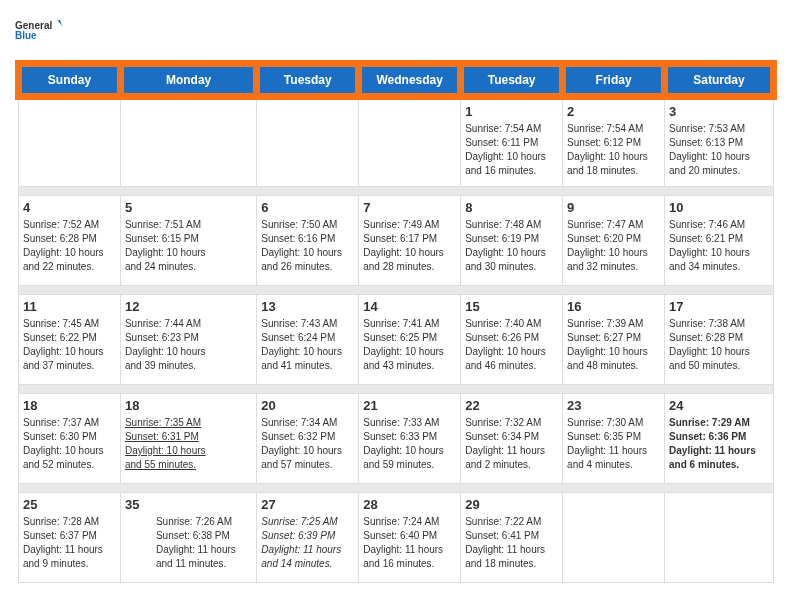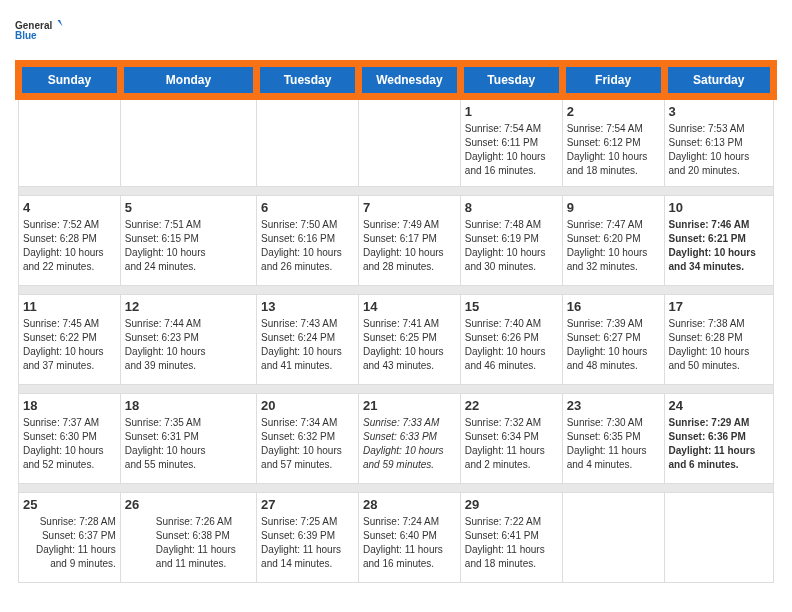--- a/index.html
+++ b/index.html
@@ -179,21 +179,21 @@
         </td>
         <td>
           <span class="day-num">9</span>
           <div class="day-info" style="white-space: pre-line;">Sunrise: 7:47 AM
 Sunset: 6:20 PM
 Daylight: 10 hours
 and 32 minutes.</div>
         </td>
         <td>
           <span class="day-num">10</span>
-          <div class="day-info" style="white-space: pre-line; font-weight: bold;">Sunrise: 7:46 AM
+          <div class="day-info" style="white-space: pre-line;">Sunrise: 7:46 AM
 Sunset: 6:21 PM
 Daylight: 10 hours
 and 34 minutes.</div>
         </td>
       </tr>
       <tr>
         <td colspan="7" class="row-separator"></td>
       </tr>
       <tr>
         <td>
@@ -252,35 +252,35 @@
       <tr>
         <td>
           <span class="day-num">18</span>
           <div class="day-info" style="white-space: pre-line;">Sunrise: 7:37 AM
 Sunset: 6:30 PM
 Daylight: 10 hours
 and 52 minutes.</div>
         </td>
         <td>
           <span class="day-num">18</span>
-          <div class="day-info" style="white-space: pre-line;">Sunrise: 7:35 AM
+          <div class="day-info" style="white-space: pre-line; text-decoration: underline;">Sunrise: 7:35 AM
 Sunset: 6:31 PM
 Daylight: 10 hours
 and 55 minutes.</div>
         </td>
         <td>
           <span class="day-num">20</span>
           <div class="day-info" style="white-space: pre-line;">Sunrise: 7:34 AM
 Sunset: 6:32 PM
 Daylight: 10 hours
 and 57 minutes.</div>
         </td>
         <td>
           <span class="day-num">21</span>
-          <div class="day-info" style="white-space: pre-line; font-style: italic;">Sunrise: 7:33 AM
+          <div class="day-info" style="white-space: pre-line;">Sunrise: 7:33 AM
 Sunset: 6:33 PM
 Daylight: 10 hours
 and 59 minutes.</div>
         </td>
         <td>
           <span class="day-num">22</span>
           <div class="day-info" style="white-space: pre-line;">Sunrise: 7:32 AM
 Sunset: 6:34 PM
 Daylight: 11 hours
 and 2 minutes.</div>
@@ -299,35 +299,35 @@
 Daylight: 11 hours
 and 6 minutes.</div>
         </td>
       </tr>
       <tr>
         <td colspan="7" class="row-separator"></td>
       </tr>
       <tr>
         <td>
           <span class="day-num">25</span>
-          <div class="day-info" style="white-space: pre-line; text-align: right;">Sunrise: 7:28 AM
+          <div class="day-info" style="white-space: pre-line;">Sunrise: 7:28 AM
 Sunset: 6:37 PM
 Daylight: 11 hours
 and 9 minutes.</div>
         </td>
         <td>
-          <span class="day-num">26</span>
+          <span class="day-num">35</span>
           <div class="day-info" style="white-space: pre-line; margin-left: 31px;">Sunrise: 7:26 AM
 Sunset: 6:38 PM
 Daylight: 11 hours
 and 11 minutes.</div>
         </td>
         <td>
           <span class="day-num">27</span>
-          <div class="day-info" style="white-space: pre-line;">Sunrise: 7:25 AM
+          <div class="day-info" style="white-space: pre-line; font-style: italic;">Sunrise: 7:25 AM
 Sunset: 6:39 PM
 Daylight: 11 hours
 and 14 minutes.</div>
         </td>
         <td>
           <span class="day-num">28</span>
           <div class="day-info" style="white-space: pre-line;">Sunrise: 7:24 AM
 Sunset: 6:40 PM
 Daylight: 11 hours
 and 16 minutes.</div>

